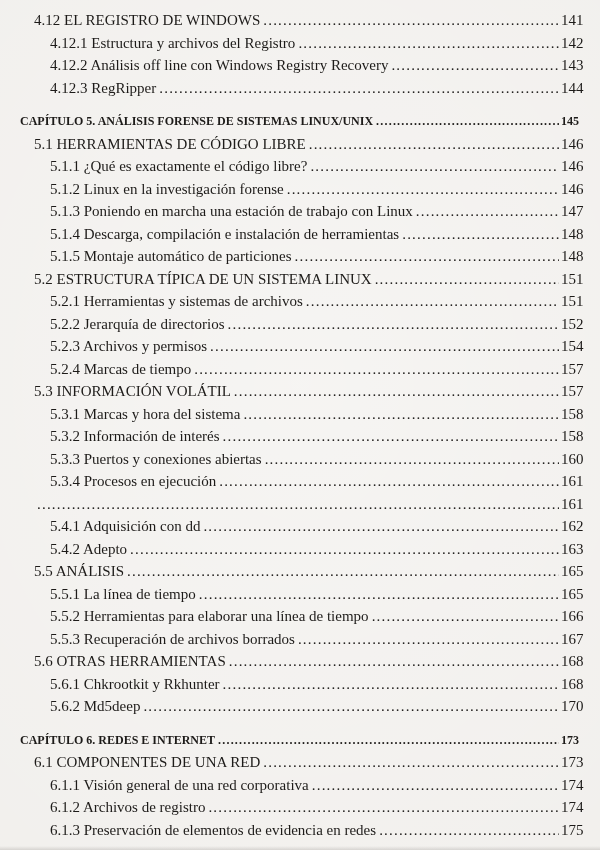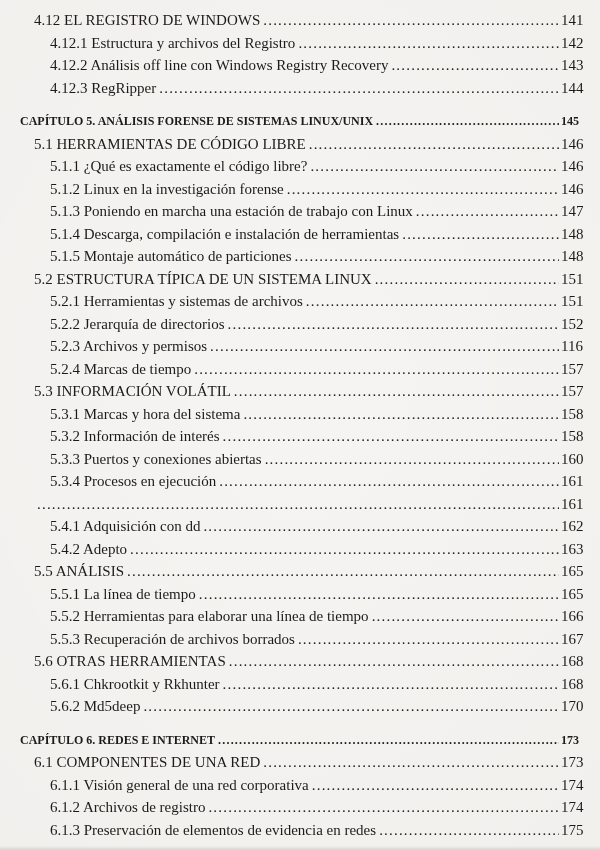--- a/index.html
+++ b/index.html
@@ -160,21 +160,21 @@
 
   <div class="row lvl-subsection">
     <span class="title">5.2.2 Jerarquía de directorios</span>
     <span class="leader"></span>
     <span class="pagenum">152</span>
   </div>
 
   <div class="row lvl-subsection">
     <span class="title">5.2.3 Archivos y permisos</span>
     <span class="leader"></span>
-    <span class="pagenum">116</span>
+    <span class="pagenum">154</span>
   </div>
 
   <div class="row lvl-subsection">
     <span class="title">5.2.4 Marcas de tiempo</span>
     <span class="leader"></span>
     <span class="pagenum">157</span>
   </div>
 
   <div class="row lvl-section">
     <span class="title">5.3 INFORMACIÓN VOLÁTIL</span>

